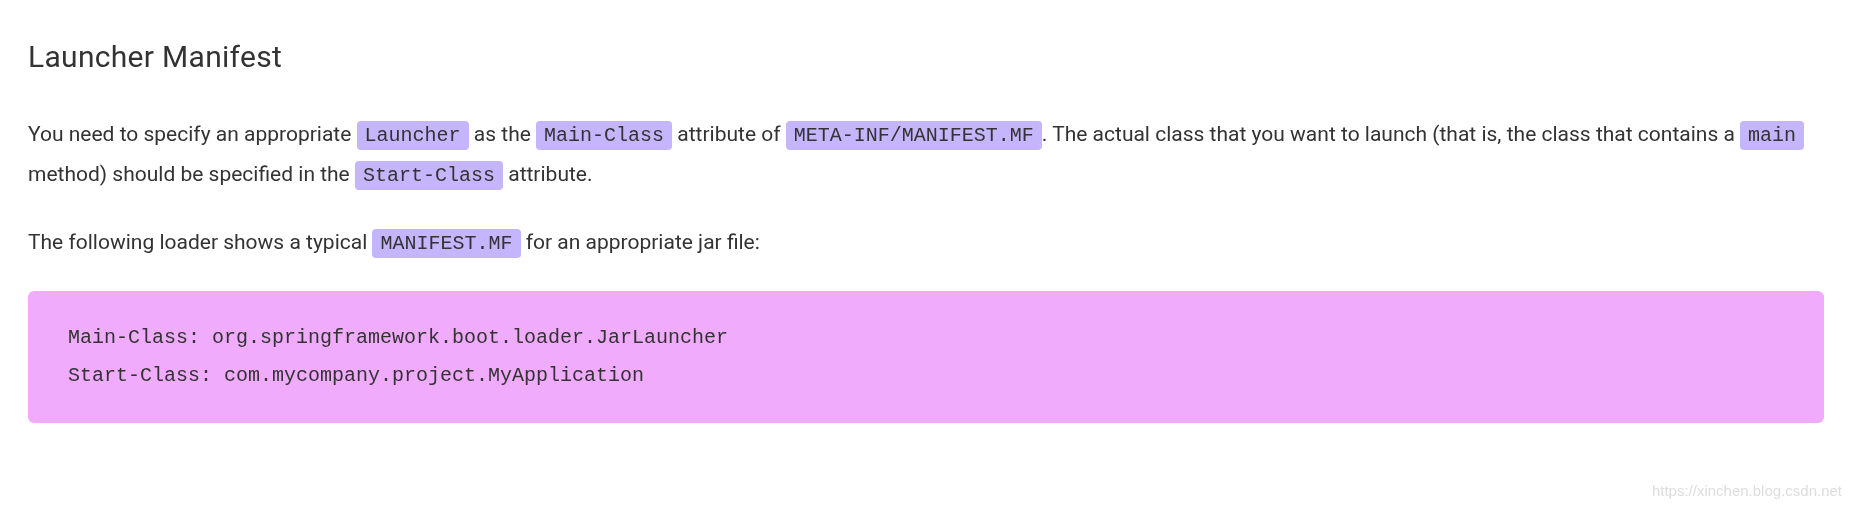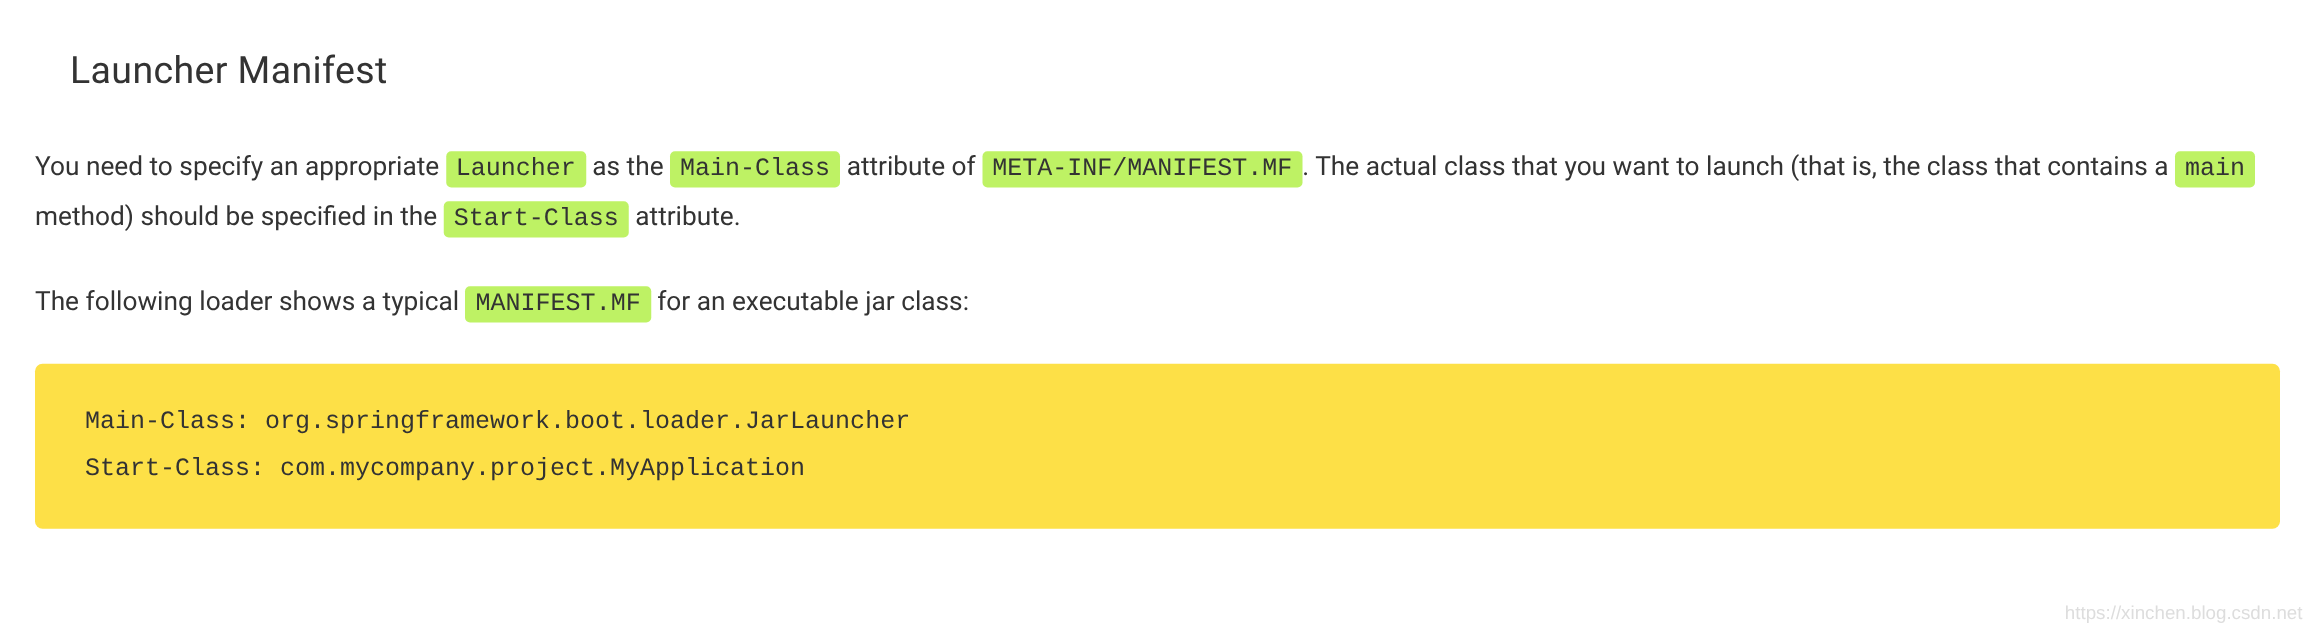--- a/index.html
+++ b/index.html
@@ -15,36 +15,35 @@
       font-size: 21px;
       line-height: 1.9;
       width: 1852px;
     }
     h2 {
       font-size: 30px;
       font-weight: 400;
       color: #333;
       margin-bottom: 30px;
       letter-spacing: 0.3px;
-      margin-left: 28px;
     }
     p {
       margin-bottom: 28px;
       color: #333;
     }
     code.inline {
       font-family: "SFMono-Regular", Consolas, "Liberation Mono", Menlo, Courier, monospace;
-      background-color: #bef264;
+      background-color: #c4b5fd;
       padding: 3px 8px;
       border-radius: 4px;
       font-size: 20px;
       color: #333;
     }
     pre.codeblock {
-      background-color: #fde047;
+      background-color: #f0abfc;
       border-radius: 6px;
       padding: 28px 40px;
       font-family: "SFMono-Regular", Consolas, "Liberation Mono", Menlo, Courier, monospace;
       font-size: 20px;
       line-height: 1.9;
       color: #333;
       white-space: pre;
       overflow-x: auto;
       margin-top: 10px;
     }
@@ -60,19 +59,19 @@
 </head>
 <body>
 
 <h2>Launcher Manifest</h2>
 
 <p>
   <span>You need to specify an appropriate </span><code class="inline">Launcher</code><span> as the </span><code class="inline">Main-Class</code><span> attribute of </span><code class="inline">META-INF/MANIFEST.MF</code><span>. The actual class that you want to launch (that is, the class that contains a </span><code class="inline">main</code><span> method) should be specified in the </span><code class="inline">Start-Class</code><span> attribute.</span>
 </p>
 
 <p>
-  <span>The following loader shows a typical </span><code class="inline">MANIFEST.MF</code><span> for an executable jar class:</span>
+  <span>The following loader shows a typical </span><code class="inline">MANIFEST.MF</code><span> for an appropriate jar file:</span>
 </p>
 
 <pre class="codeblock">Main-Class: org.springframework.boot.loader.JarLauncher
 Start-Class: com.mycompany.project.MyApplication</pre>
 
 <div class="watermark">https://xinchen.blog.csdn.net</div>
 
 </body></html>

